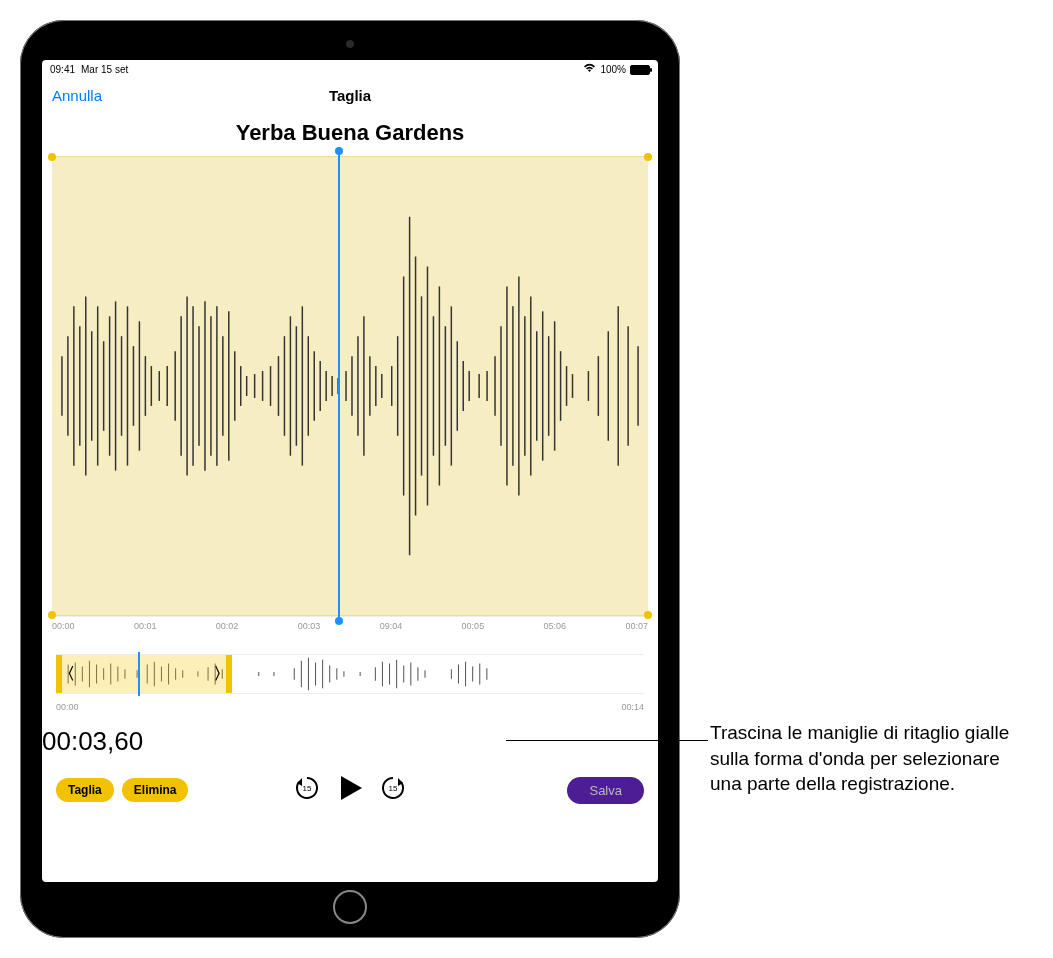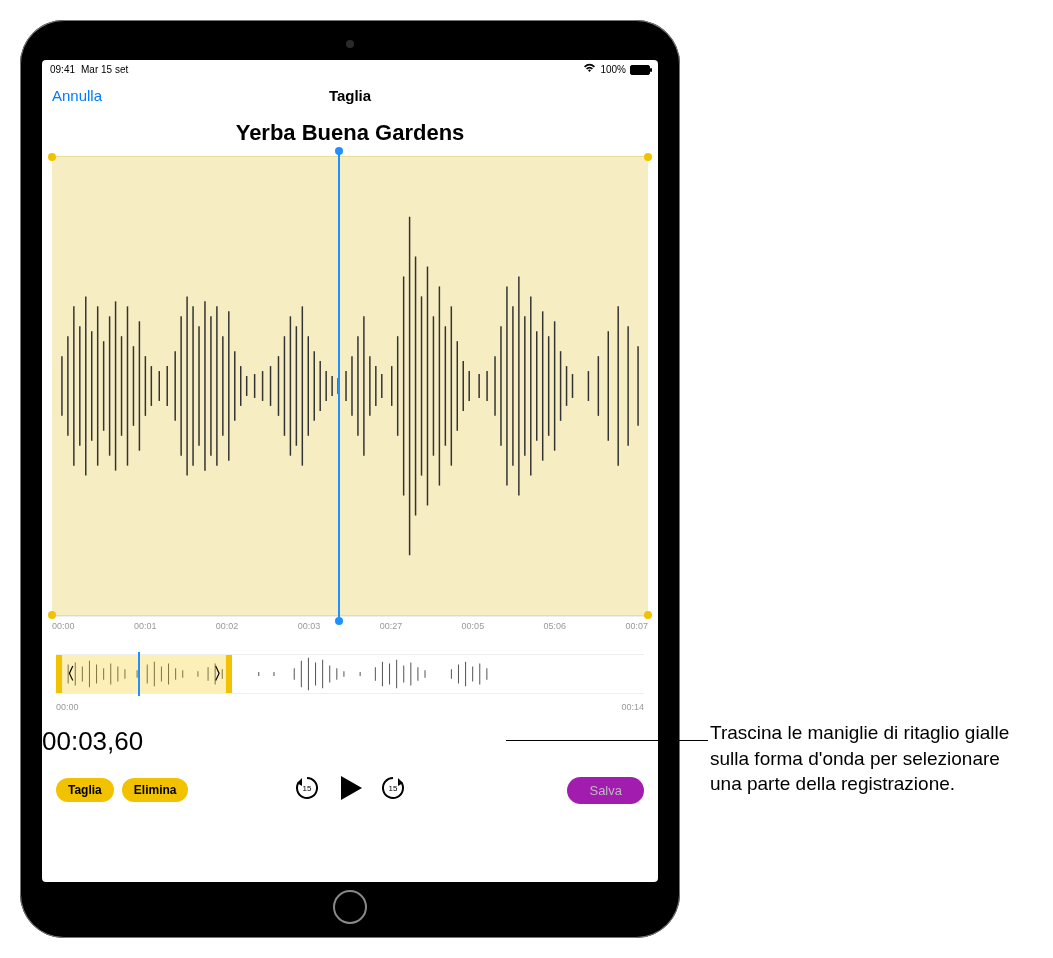--- a/index.html
+++ b/index.html
@@ -163,21 +163,21 @@
     gap:14px; padding: 6px 14px 18px;
     position:relative;
   }
   .pill-group{ position:absolute; left:14px; display:flex; gap:8px;}
   .pill {
     background:#f2c200; color:#000; font-size:12px; font-weight:600;
     padding:5px 12px; border-radius:14px;
   }
   .save-btn{
     position:absolute; right:14px;
-    background:#a21caf; color:#bbb; font-size:13px;
+    background:#4c1d95; color:#bbb; font-size:13px;
     padding:6px 22px; border-radius:18px;
   }
   .skip-icon{ width:28px; height:28px; }
   .play-icon{ width:30px; height:30px; }
 
   
   .callout {
     position:absolute;
     left: 710px;
     top: 720px;
@@ -327,21 +327,21 @@
       <div class="trim-handle bl"></div>
       <div class="trim-handle br"></div>
       <div class="playhead" id="ph-main" style="left: 48%;"></div>
     </div>
 
     <div class="ruler">
       <span>00:00</span>
       <span>00:01</span>
       <span>00:02</span>
       <span>00:03</span>
-      <span>00:27</span>
+      <span>09:04</span>
       <span>00:05</span>
       <span>05:06</span>
       <span>00:07</span>
     </div>
 
     <div class="overview">
       <svg class="ov-wave" viewBox="0 0 580 40" preserveAspectRatio="none">
         <g stroke="#555" stroke-width="1">
           <line x1="5" y1="14" x2="5" y2="26"></line>
             <line x1="12" y1="10" x2="12" y2="30"></line>

